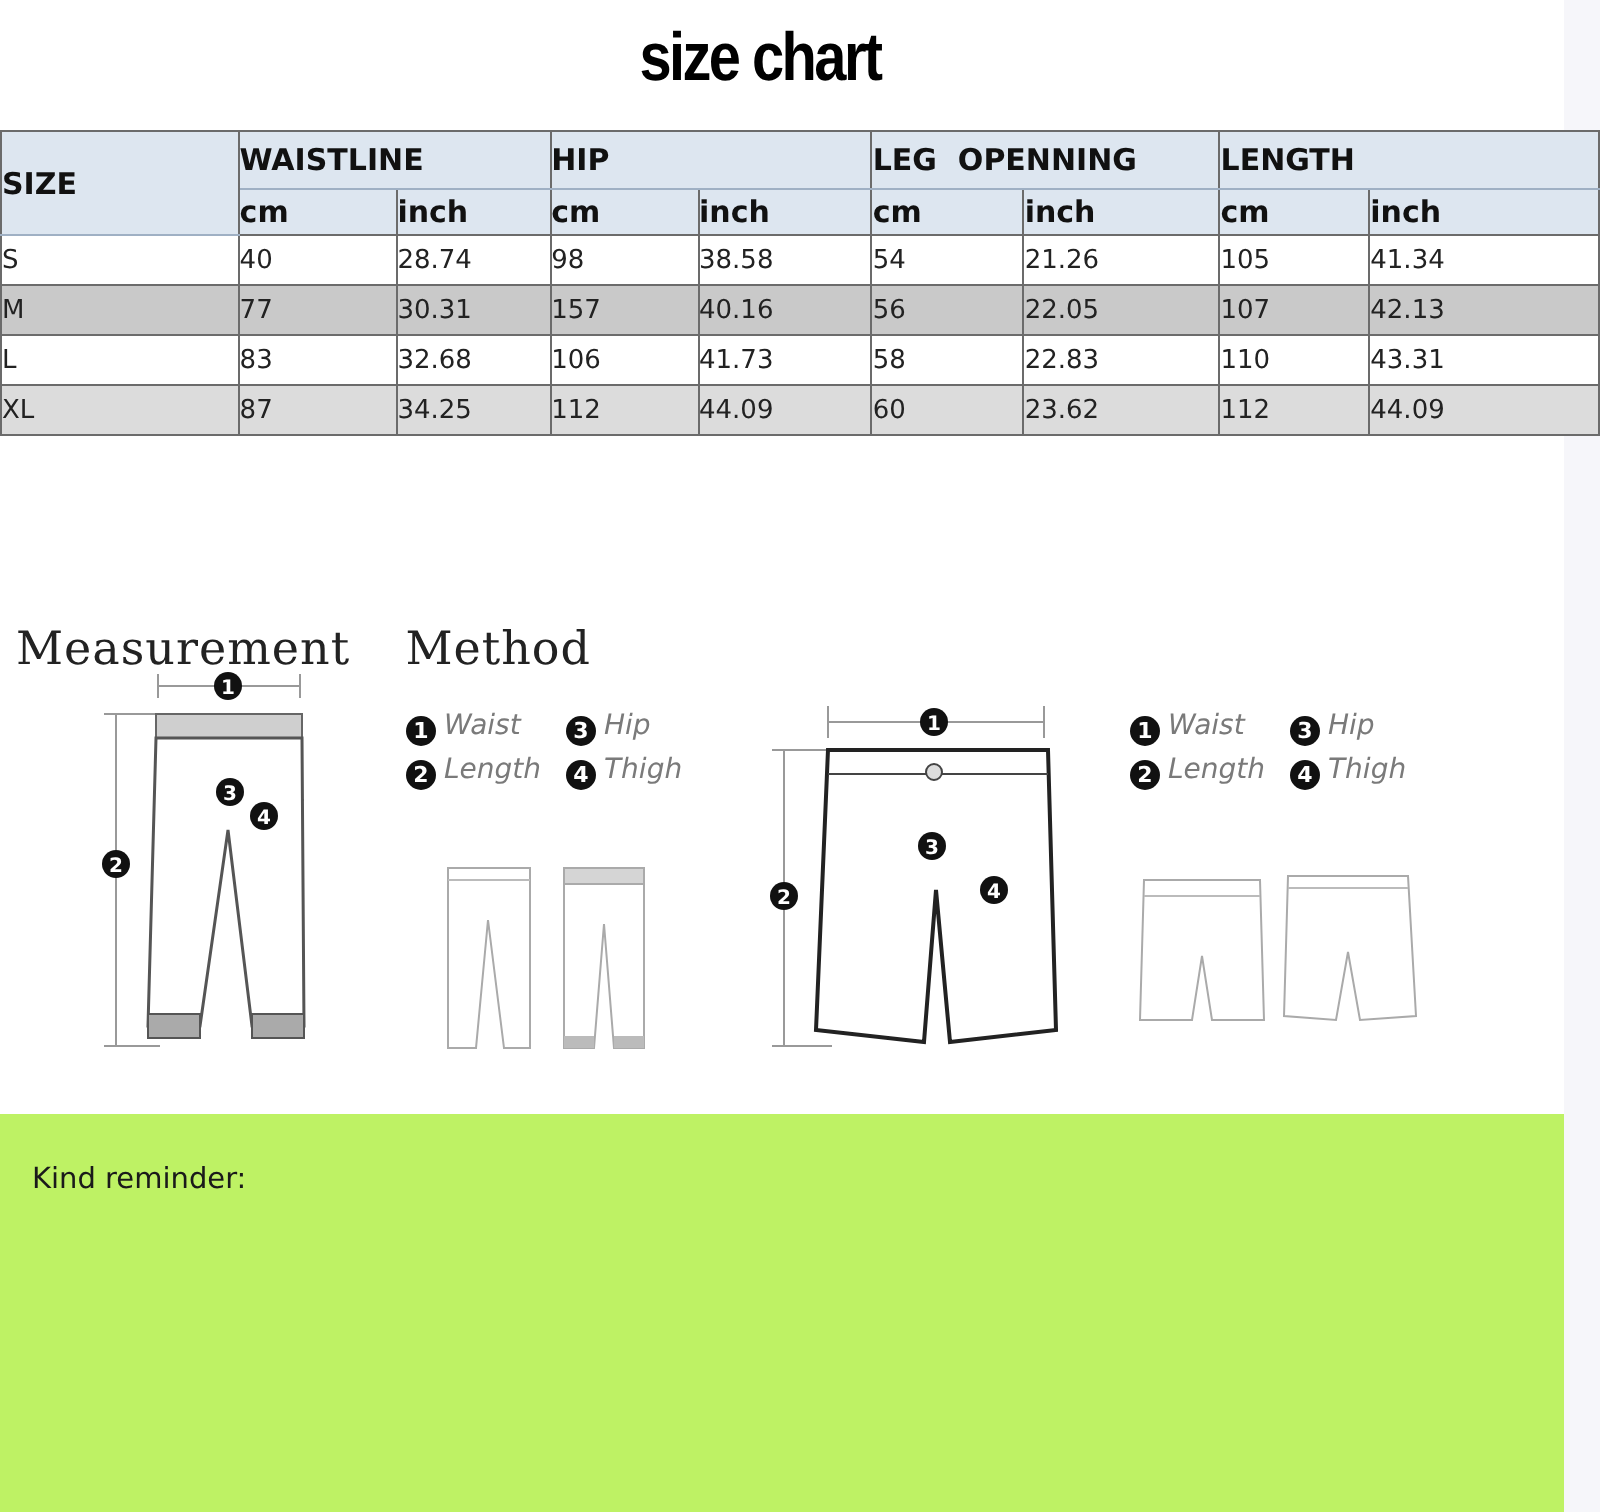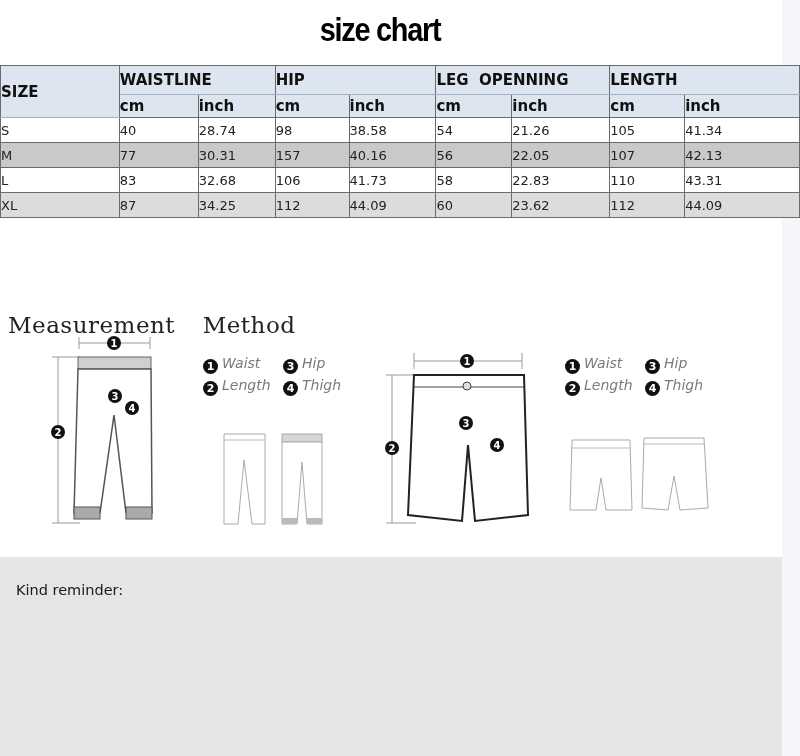--- a/index.html
+++ b/index.html
@@ -14,21 +14,21 @@
   table.sc td.size-head { vertical-align:bottom; padding-bottom:16px; }
   table.sc tr.r-white td { background:#ffffff; }
   table.sc tr.r-dark td { background:#c9c9c9; }
   table.sc tr.r-light td { background:#dcdcdc; }
   .mm-title { position:absolute; left:8px; top:272px; font-family:"DejaVu Serif", serif; font-size:23px; color:#222; letter-spacing:0.5px; word-spacing:6px;margin-top:40px; }
   .fig { position:absolute; }
   .legend { position:absolute; font-family:"DejaVu Sans", sans-serif; font-style:italic; font-size:14px; color:#7a7a7a; line-height:22px; }
   .legend .row { white-space:nowrap; }
   .legend .num { display:inline-block; width:15px; height:15px; border-radius:50%; background:#111; color:#fff; font-style:normal; font-weight:bold; font-size:11px; text-align:center; line-height:15px; margin-right:4px; vertical-align:-2px; }
   .legend .item { display:inline-block; width:80px; }
-  .reminder { position:absolute; left:0; top:557px; width:782px; height:199px; background:#e5e5e5; }
+  .reminder { position:absolute; left:0; top:557px; width:782px; height:199px; background:#bef264; }
   .reminder p { margin:0; position:absolute; left:16px; font-family:"DejaVu Sans", sans-serif; font-size:14.5px; color:#1a1a1a; white-space:nowrap; }
   .red { color:#e2262a; }
 </style>
 </head>
 <body>
 
 <div class="right-strip"></div>
 
 <div class="title">size chart</div>
 

